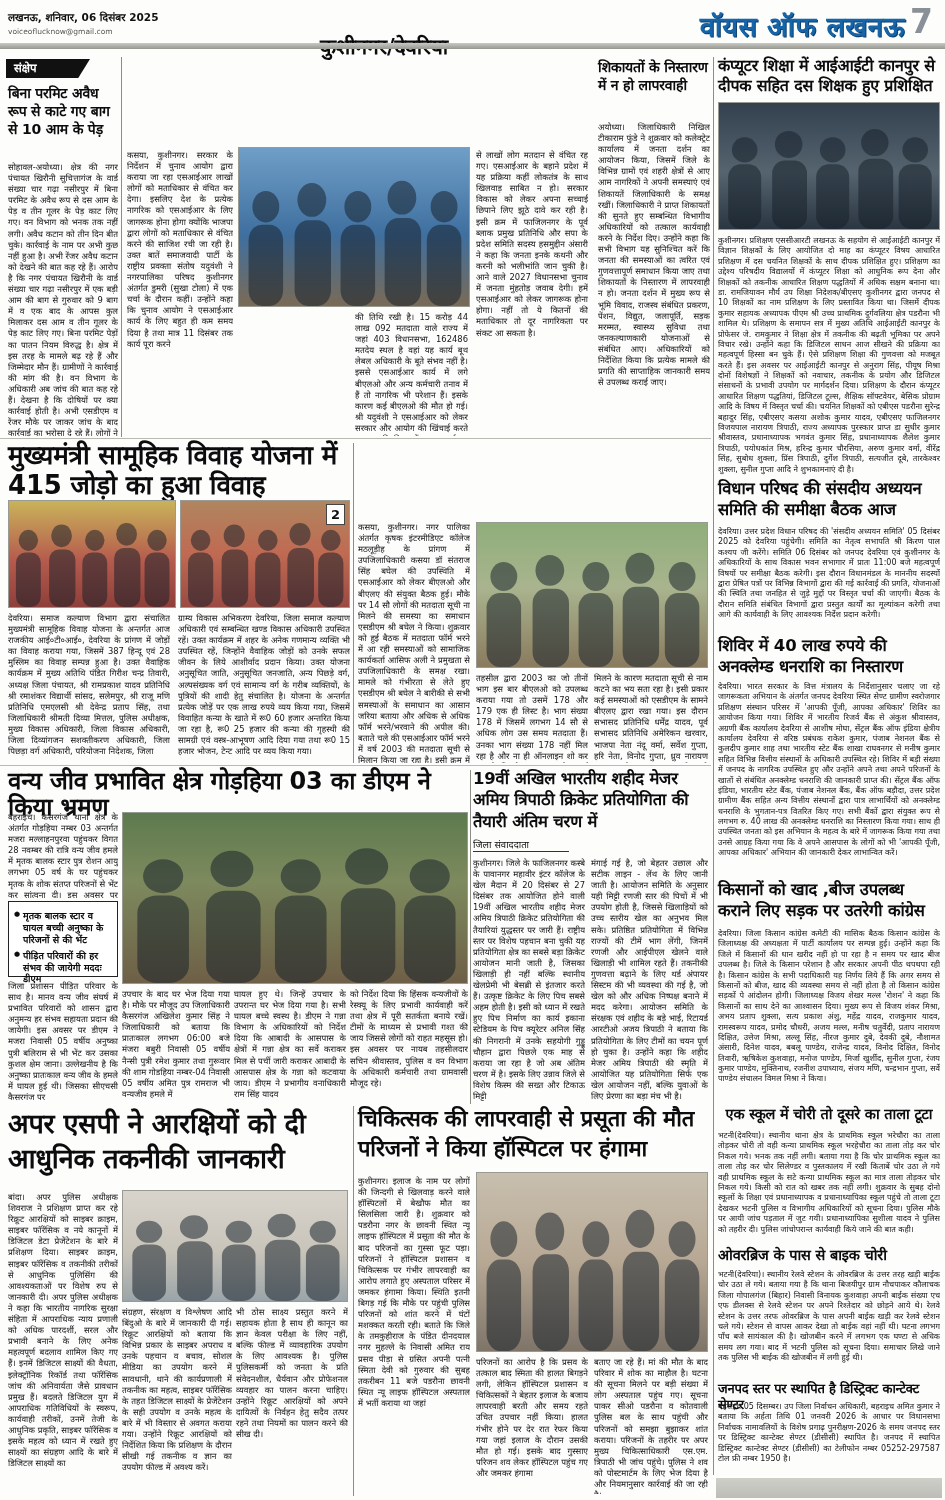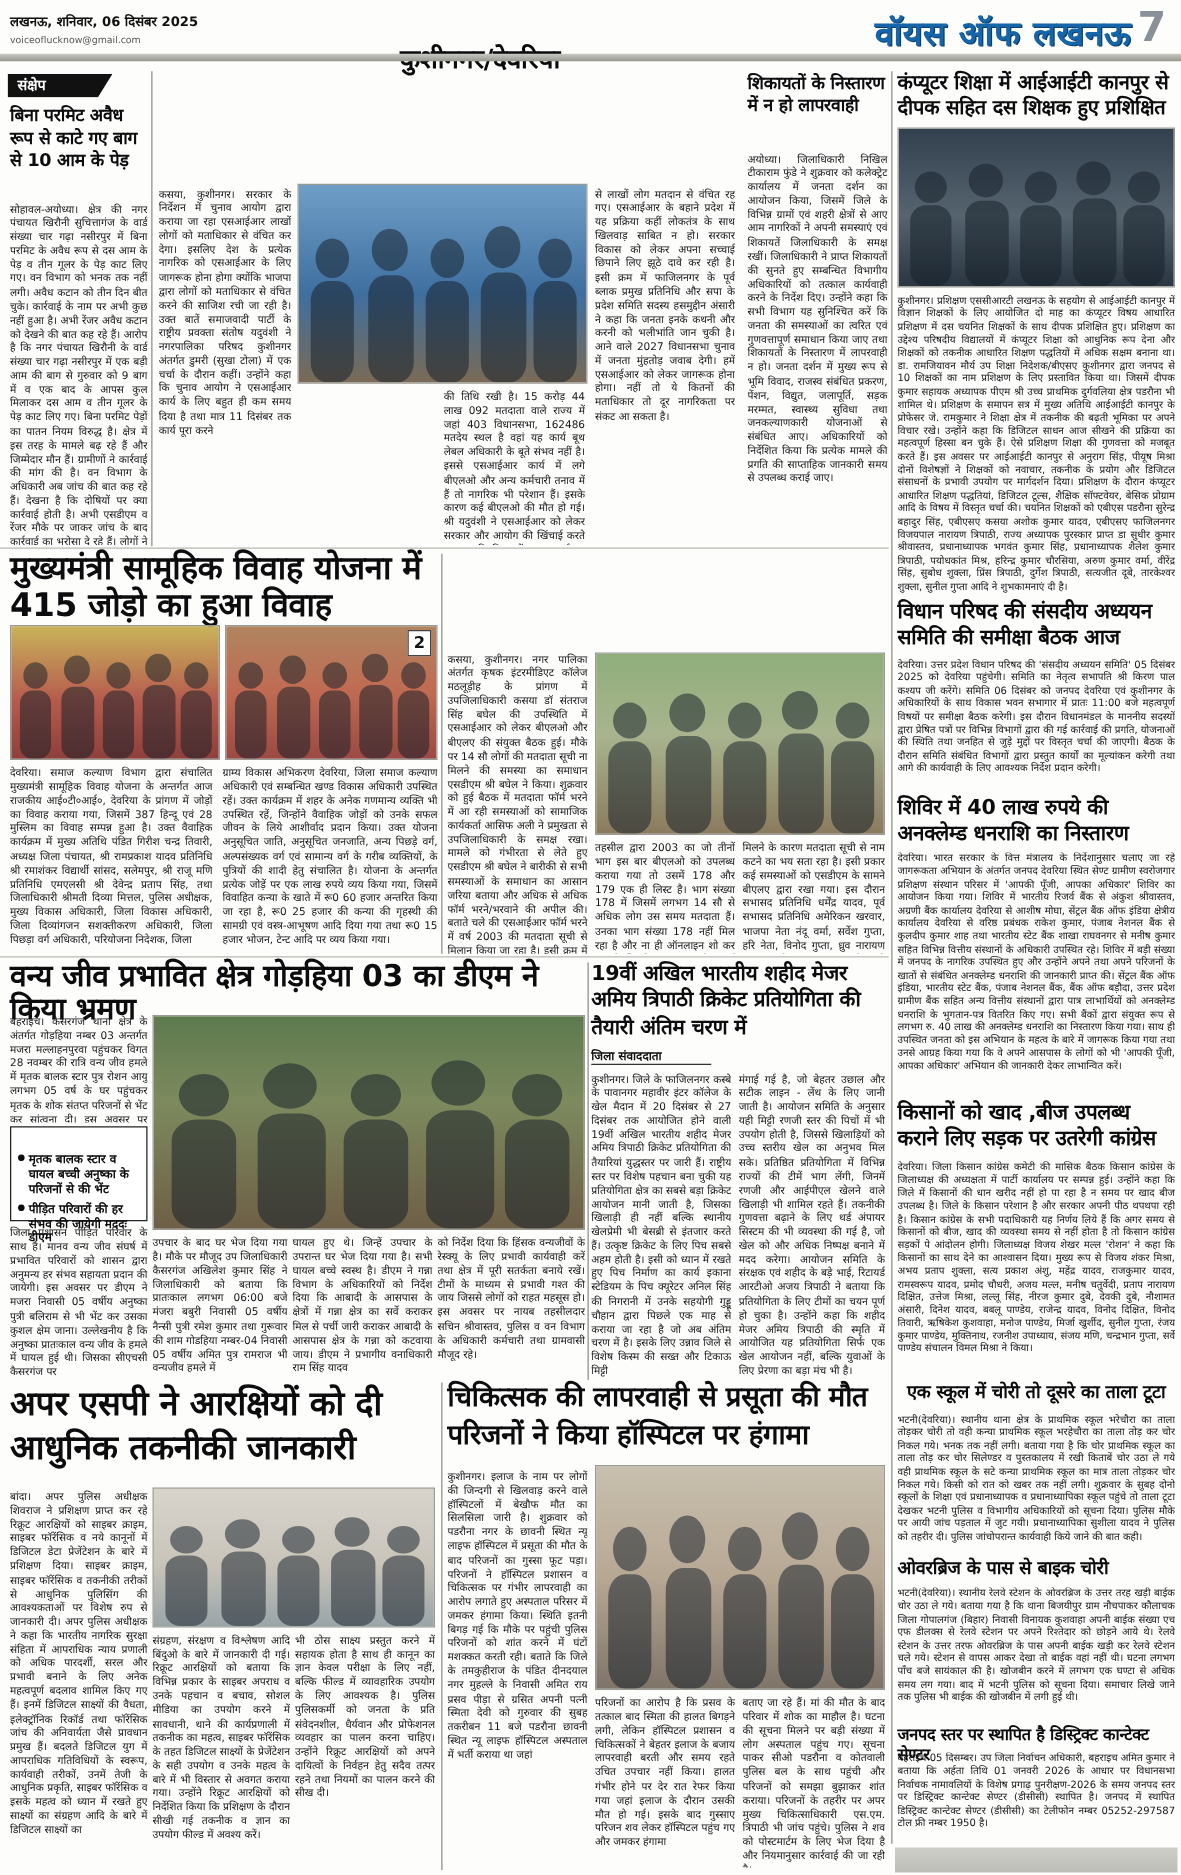--- a/index.html
+++ b/index.html
@@ -10,27 +10,27 @@
   .body-sm{font-size:8px;line-height:1.3;text-align:justify;color:#16161a;overflow:hidden;}
   .hl{font-weight:700;color:#0c0c0e;line-height:1.18;letter-spacing:-.2px;}
   .hl-center{margin-top:24px;}
   .pre{white-space:pre-line;}
   .photo{overflow:hidden;border:1px solid #9a9a94;box-sizing:border-box;}
   .photo svg{display:block;width:100%;height:100%;}
   .vrule{background:#8d8d88;width:1px;}
   .hrule{background:#b9b9b2;height:1px;}
   .tag{background:#111;color:#fff;font-weight:700;font-size:11.5px;line-height:19px;
        padding:0 14px 0 8px;clip-path:polygon(0 0,100% 0,86% 100%,0 100%);}
-  .bullets{border:1.5px solid #222;box-sizing:border-box;padding:20px 5px;background:#fff;}
+  .bullets{border:1.5px solid #222;box-sizing:border-box;padding:8px 5px;background:#fff;}
   .bullet-item{font-size:9.5px;font-weight:700;line-height:1.25;color:#0d0d0d;margin-bottom:4px;
                padding-left:9px;position:relative;text-align:left;}
   .bullet-item::before{content:"●";position:absolute;left:0;top:0;font-size:7px;}
   .badge{position:absolute;top:3px;right:4px;width:17px;height:19px;background:#fff;
          border:1px solid #444;color:#111;font-size:13px;font-weight:700;text-align:center;line-height:19px;}
-  .byline{font-size:9.5px;font-weight:700;color:#111;border-bottom:1.5px solid #333;padding-bottom:0;}
+  .byline{font-size:9.5px;font-weight:400;color:#111;border-bottom:1.5px solid #333;padding-bottom:0;}
   .masthead{font-weight:800;color:#1565a8;text-shadow:1px 1px 0 #0d3f6e;letter-spacing:.5px;}
   .graybar{background:linear-gradient(180deg,#cfcfc9,#bdbdb7);}
 </style>
 </head>
 <body>
 
 <div class="page">
 
   <svg width="0" height="0" style="position:absolute">
     <defs>

